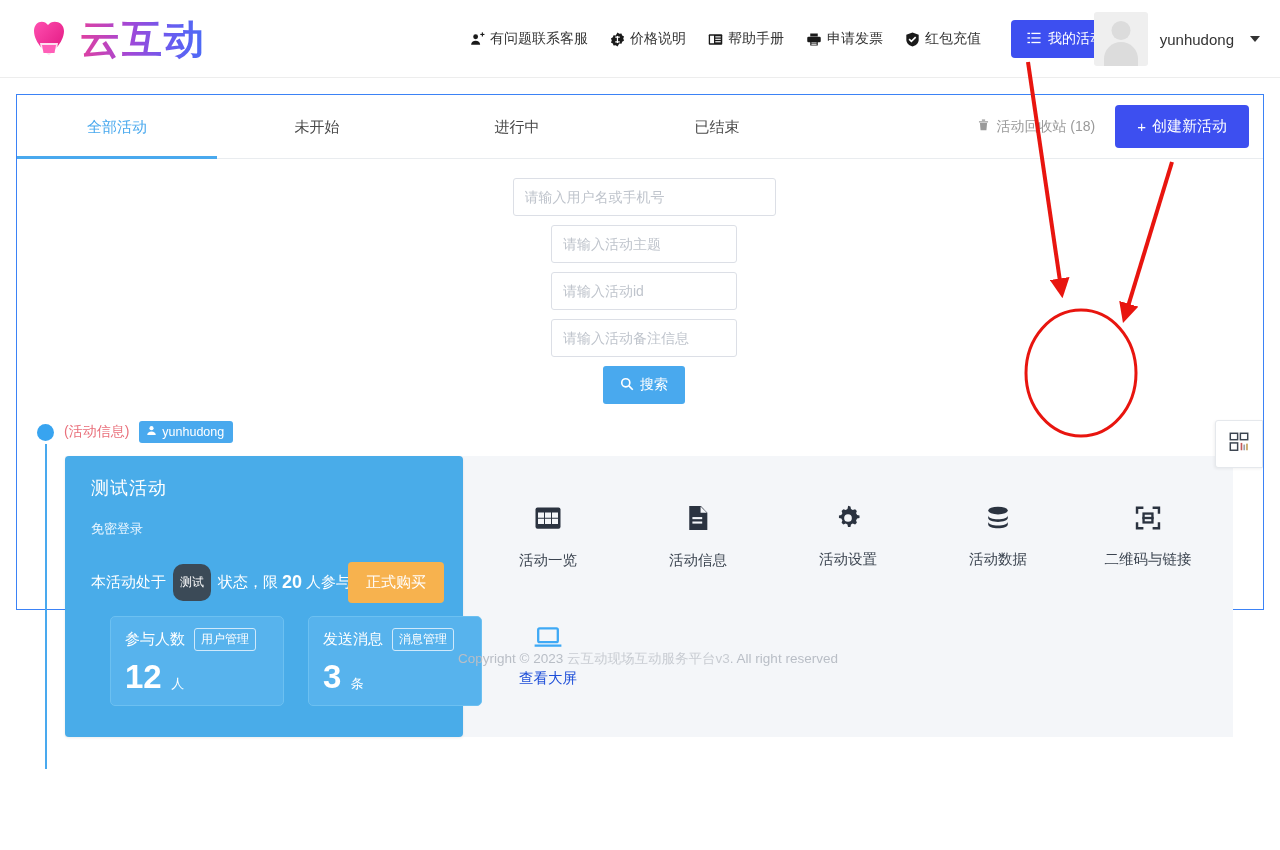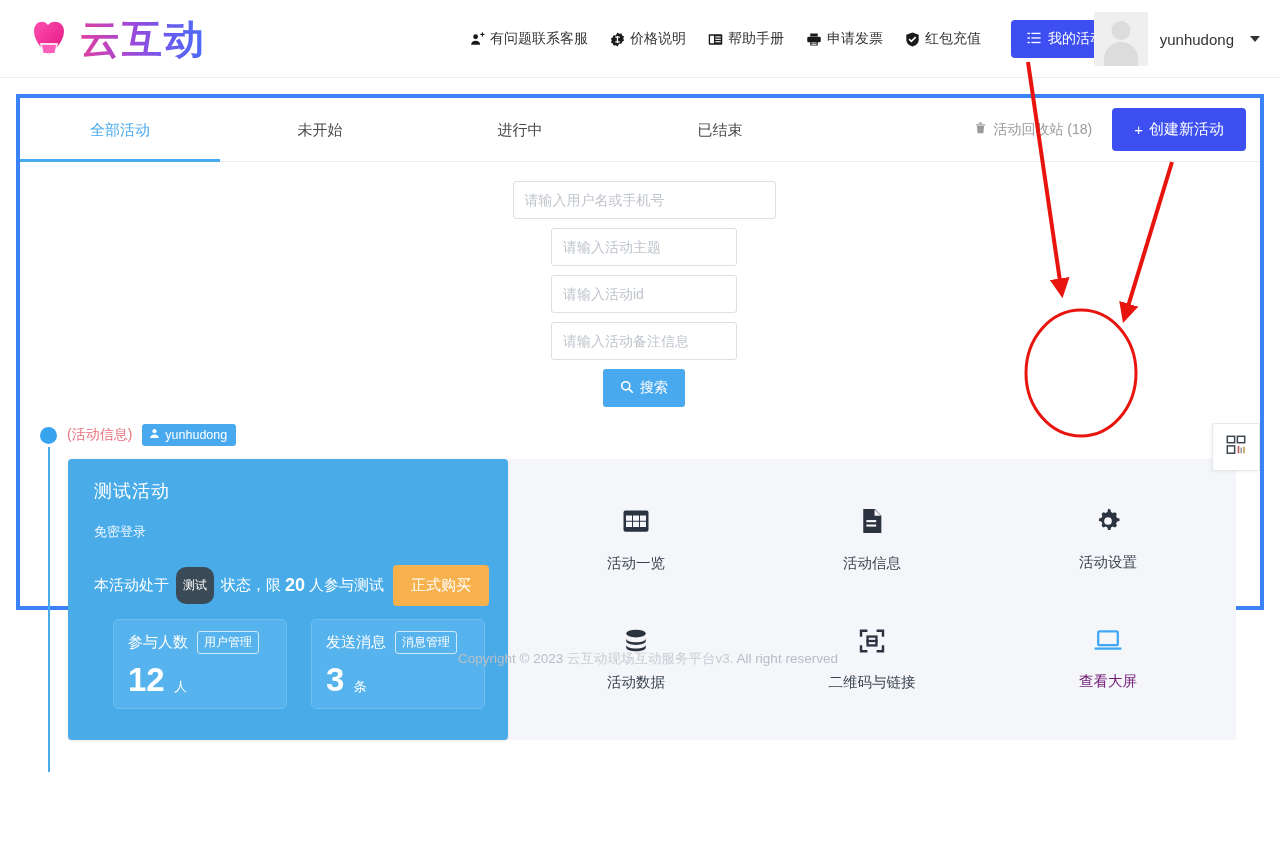--- a/index.html
+++ b/index.html
@@ -73,21 +73,21 @@
   .caret-dn {
     width:0;height:0;border-left:5px solid transparent;border-right:5px solid transparent;
     border-top:6px solid #333; margin-left:4px;
   }
 
   
   .content {
     position: absolute; left: 16px; top: 94px;
     width: 1248px; height: 516px;
     background: #fff;
-    border: 4px solid #3b82f6;
+    border: 1px solid #3b82f6;
   }
 
   
   .tabbar {
     position: relative; height: 64px;
     border-bottom: 1px solid #e9ecef;
     display: flex; align-items: center;
   }
   .tab {
     width: 200px; text-align: center;
@@ -197,32 +197,32 @@
     border-radius:3px; padding: 2px 6px; cursor:pointer;
   }
   .stat-val { margin-top: 7px; color:#fff; }
   .stat-num { font-size: 33px; font-weight: bold; letter-spacing:0; }
   .stat-unit { font-size: 13px; margin-left: 5px; }
 
   
   .card-grid {
     flex: 1; position: relative;
     display: grid;
-    grid-template-columns: repeat(3, 1fr);
+    grid-template-columns: repeat(5, 1fr);
     grid-template-rows: repeat(2, 1fr);
     align-items: center; justify-items: center;
     padding: 20px 10px 20px 10px;
     text-align: right;
   }
   .gitem {
     display:flex; flex-direction:column; align-items:center; gap:14px;
     cursor:pointer; width: 150px;
   }
   .gitem .glabel { font-size: 14.5px; color:#3b4450; }
-  .gitem.blue .glabel { color:#701a75; }
+  .gitem.blue .glabel { color:#1d4ed8; }
 
   
   .floattab {
     position: absolute; right: 0px; top: 325px;
     width: 48px; height: 48px; background:#fff;
     border:1px solid #e5e8ec; border-radius: 3px 0 0 3px;
     display:flex; align-items:center; justify-content:center;
     box-shadow: -1px 1px 3px rgba(0,0,0,.06);
     cursor:pointer;
   }

